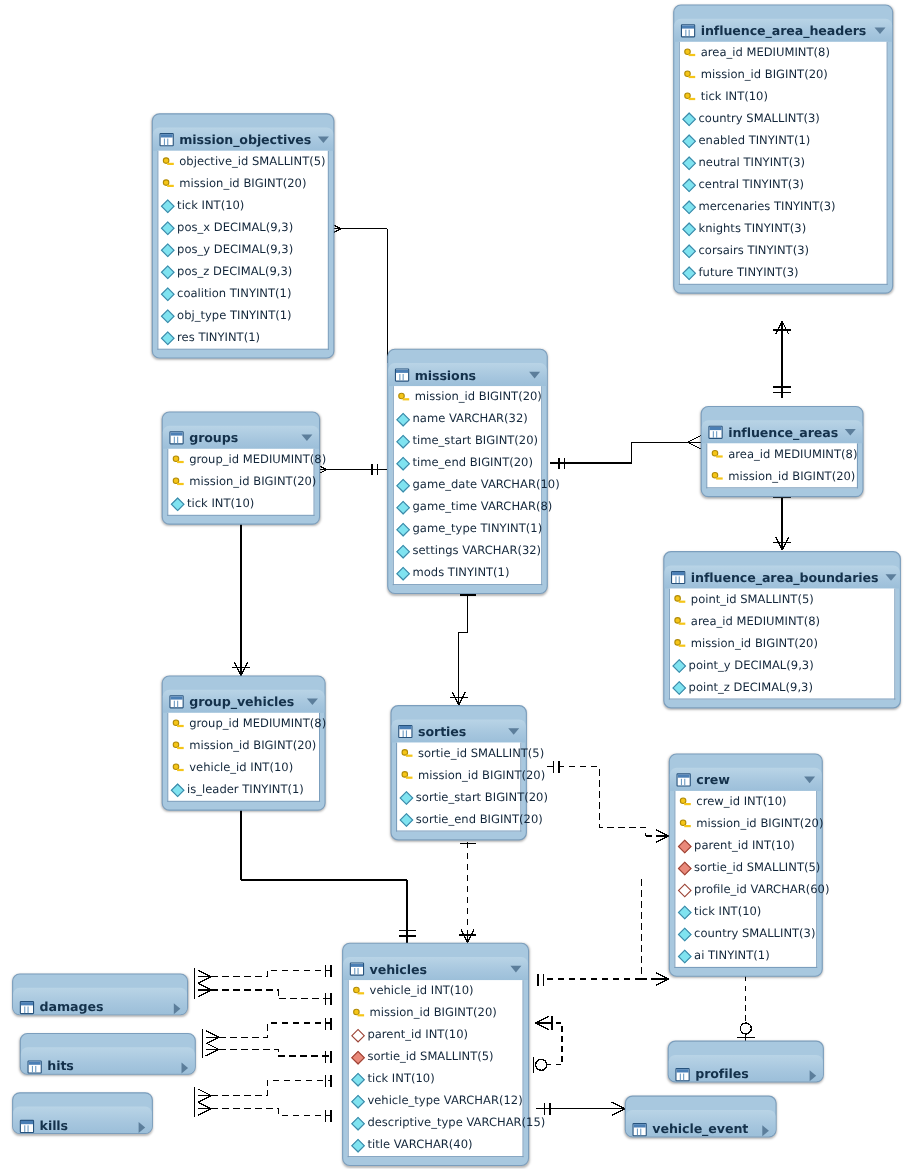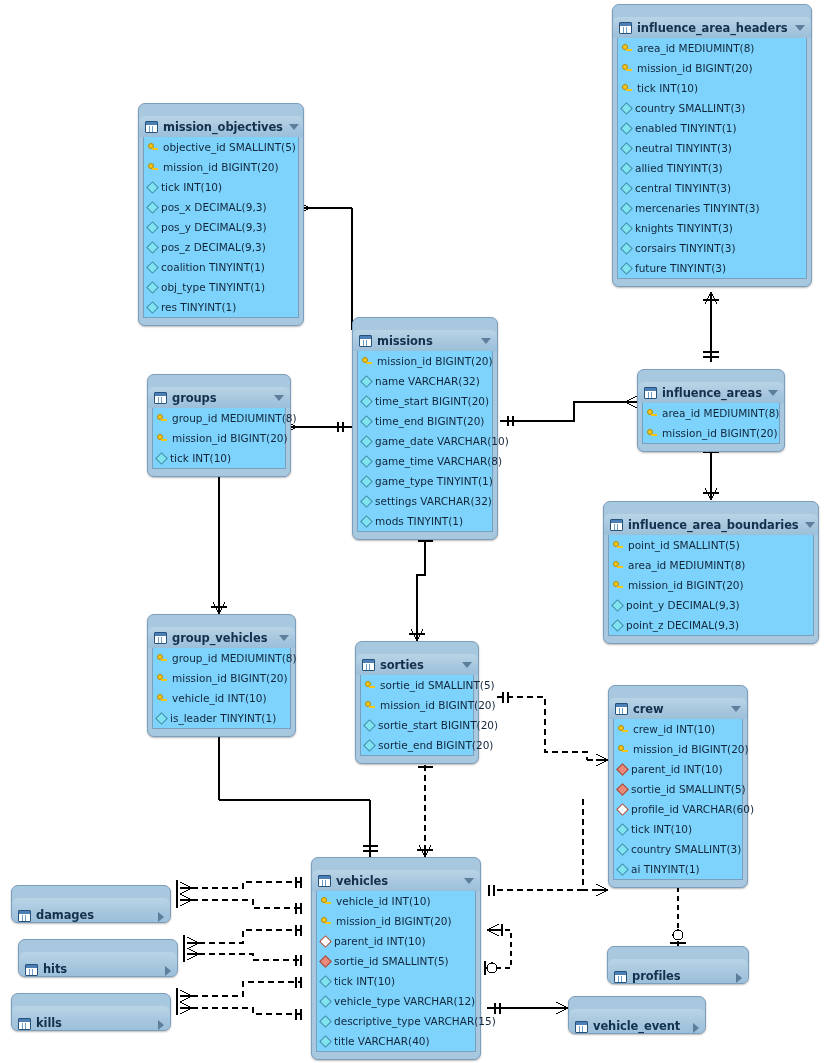--- a/index.html
+++ b/index.html
@@ -51,21 +51,21 @@
     flex:0 0 auto;width:0;height:0;margin-left:6px;
     border-left:5px solid transparent;border-right:5px solid transparent;
     border-top:6px solid #5c7e9b;
   }
   .caret-right{
     flex:0 0 auto;width:0;height:0;margin-left:6px;
     border-top:5px solid transparent;border-bottom:5px solid transparent;
     border-left:6px solid #5c7e9b;
   }
   .ent-body{
-    background:#7dd3fc;border:1px solid #7b9ebd;border-top:none;
+    background:#ffffff;border:1px solid #7b9ebd;border-top:none;
     margin:0 4px;box-sizing:border-box;
   }
   .col{
     height:20px;display:flex;align-items:center;
     padding-left:4px;font-size:10.5px;color:#12263a;white-space:nowrap;
   }
   
   .g{flex:0 0 auto;margin-right:4px;display:inline-block;}
   .g-key{
     width:11px;height:11px;position:relative;
@@ -255,24 +255,20 @@
           <div class="col">
             <span class="g g-dia"></span>
             <span>enabled TINYINT(1)</span>
           </div>
           <div class="col">
             <span class="g g-dia"></span>
             <span>neutral TINYINT(3)</span>
           </div>
           <div class="col">
             <span class="g g-dia"></span>
-            <span>allied TINYINT(3)</span>
-          </div>
-          <div class="col">
-            <span class="g g-dia"></span>
             <span>central TINYINT(3)</span>
           </div>
           <div class="col">
             <span class="g g-dia"></span>
             <span>mercenaries TINYINT(3)</span>
           </div>
           <div class="col">
             <span class="g g-dia"></span>
             <span>knights TINYINT(3)</span>
           </div>
@@ -582,21 +578,21 @@
           <span class="caret-right"></span>
         </div>
       </div>
       <div class="entity collapsed" style="left: 18px; top: 939px; width: 160px;">
         <div class="ent-head">
           <span class="tbl-icon"></span>
           <span class="ent-title">hits</span>
           <span class="caret-right"></span>
         </div>
       </div>
-      <div class="entity collapsed" style="left: 11px; top: 993px; width: 160px;">
+      <div class="entity collapsed" style="left: 11px; top: 993px; width: 128px;">
         <div class="ent-head">
           <span class="tbl-icon"></span>
           <span class="ent-title">kills</span>
           <span class="caret-right"></span>
         </div>
       </div>
       <div class="entity collapsed" style="left: 607px; top: 946px; width: 142px;">
         <div class="ent-head">
           <span class="tbl-icon"></span>
           <span class="ent-title">profiles</span>

